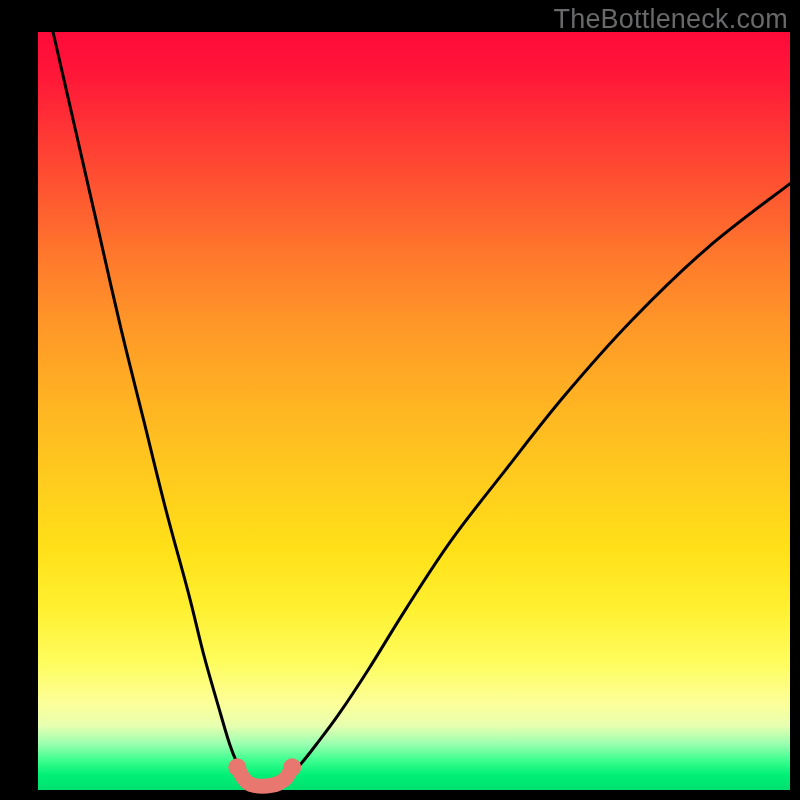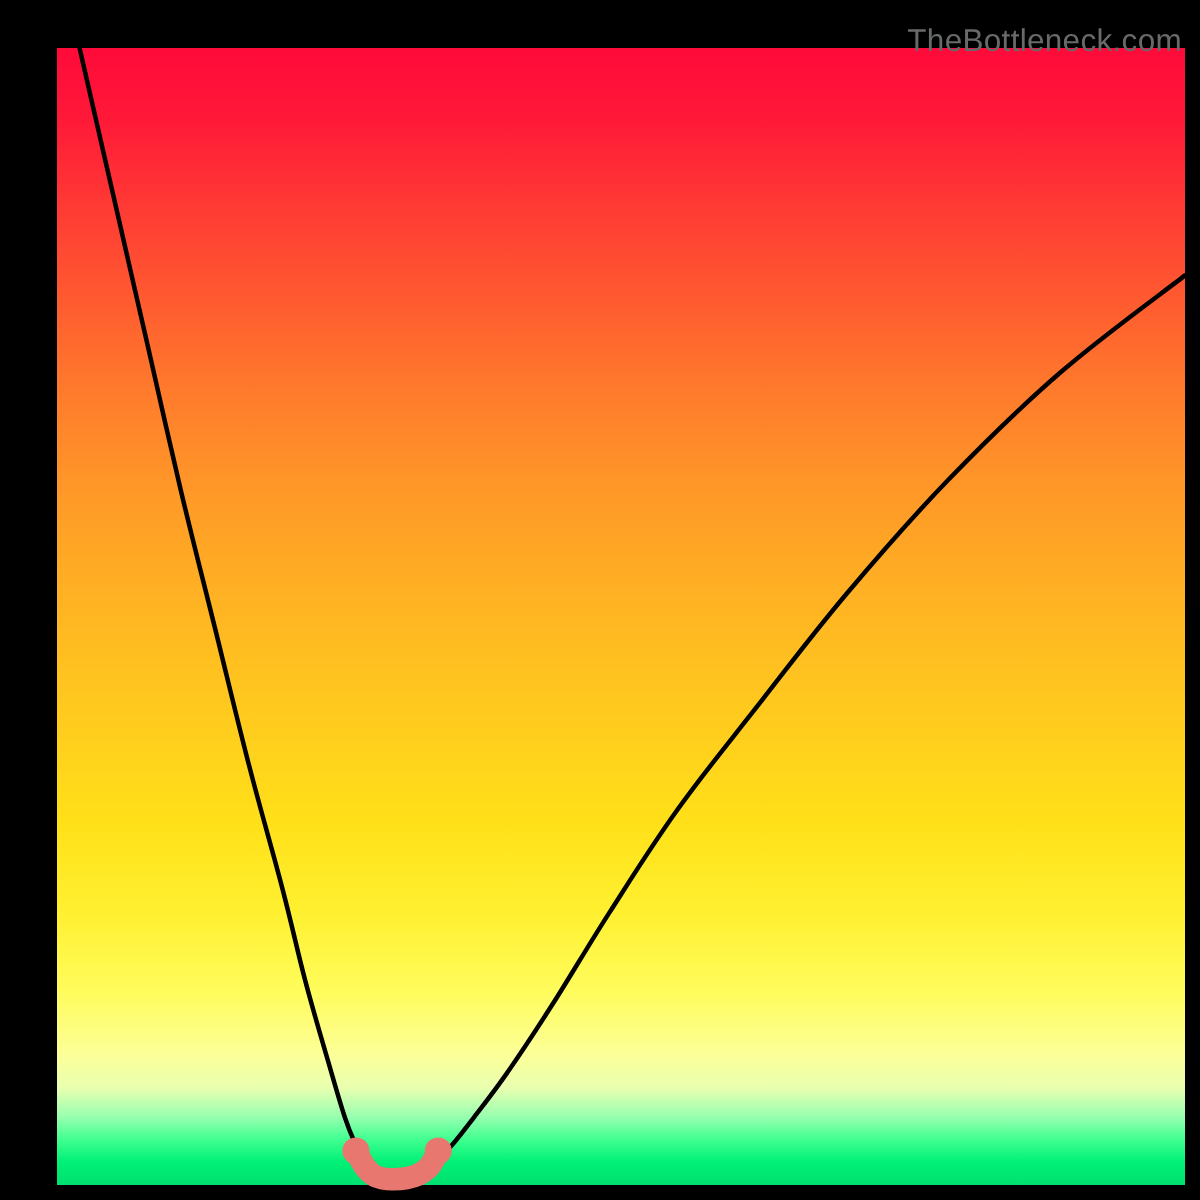--- a/index.html
+++ b/index.html
@@ -39,24 +39,23 @@
       #40ff90 96%,
       #00f076 98%,
       #00e070 100%
     );
   }
   .watermark {
     position: absolute;
     top: 4px;
     right: 12px;
     font-family: Arial, Helvetica, sans-serif;
-    font-size: 21px;
+    font-size: 27px;
     color: #67696b;
     letter-spacing: 0.2px;
-    margin-top: 12px;
   }
   svg.curves {
     position: absolute;
     left: 0;
     top: 0;
   }
 </style>
 </head>
 <body>
 

